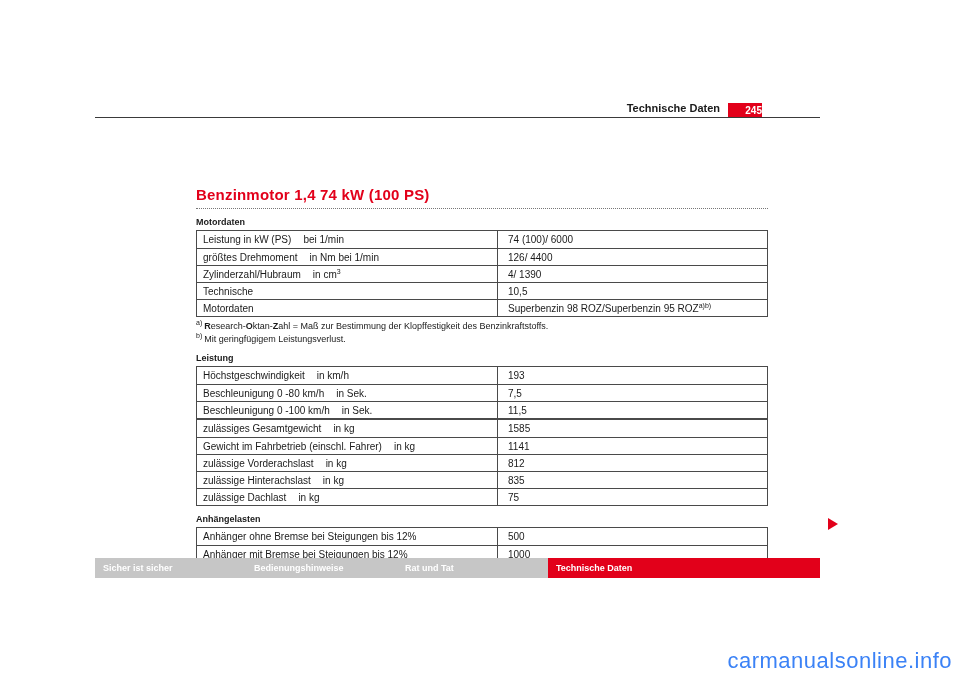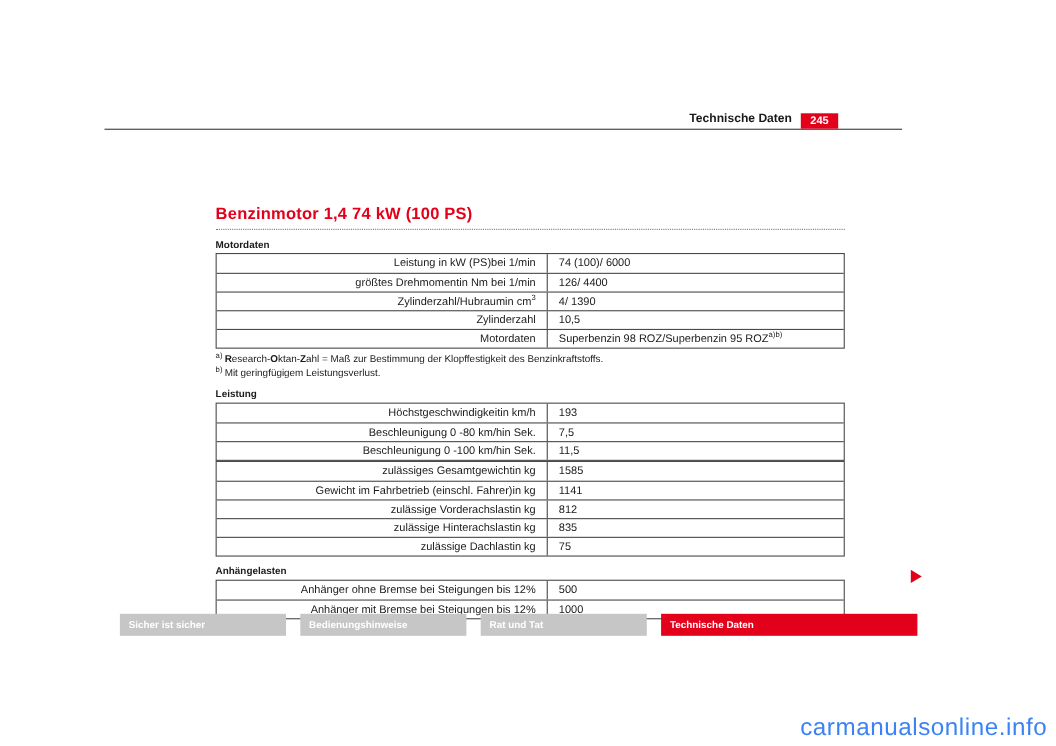--- a/index.html
+++ b/index.html
@@ -13,55 +13,55 @@
 
   
   .header {
     position:absolute; left:95px; top:96px; width:725px; height:22px;
     border-bottom:1px solid #3a3a3a;
     display:flex; justify-content:flex-end; align-items:flex-end;
   }
   .header-title { font-size:11px; font-weight:bold; margin-right:8px; padding-bottom:3px; }
   .header-page {
     background:var(--red); color:#fff; font-size:10px; font-weight:bold;
-    width:34px; text-align:center; padding:2px 0 1px; margin-right:58px;
+    width:34px; text-align:right; padding:2px 0 1px; margin-right:58px;
   }
 
   
   .content { position:absolute; left:196px; top:186px; width:572px; }
   .title { margin:0; font-size:15px; line-height:17px; color:var(--red); font-weight:bold; letter-spacing:0.2px; }
   .title-rule { border-bottom:1px dotted #777; margin-top:5px; }
 
   .section-heading { font-size:9px; line-height:10px; font-weight:bold; margin:8px 0 3px; }
 
   .data-table { border:1px solid #4a4a4a; width:100%; }
   .row { display:flex; align-items:center; height:17px; border-top:1px solid #4a4a4a; font-size:10px; }
   .row:first-child { border-top:none; }
   .cell-main {
     flex:0 0 301px; width:301px; height:100%;
-    display:flex; justify-content:flex-end; align-items:center;
-    padding:0 10px 0 6px; border-right:1px solid #4a4a4a;
+    display:flex; justify-content:flex-start; align-items:center;
+    padding:0 10px 0 6px; border-right:1px solid #4a4a4a;gap:12px;
   }
   .cell-value { flex:1; padding-left:10px; }
   sup { font-size:7px; line-height:0; }
 
   .footnotes { margin-top:4px; }
   .footnote { font-size:9px; line-height:11px; margin-bottom:2px; }
   .footnote sup { margin-right:2px; }
   .footnote b { font-weight:bold; }
 
   
   .nav-arrow {
     position:absolute; left:828px; top:518px; width:0; height:0;
     border-left:10px solid var(--red);
     border-top:6px solid transparent; border-bottom:6px solid transparent;
   }
 
   
-  .footer { position:absolute; left:109px; top:558px; width:725px; height:20px; display:flex; gap:13px; }
+  .footer { position:absolute; left:95px; top:558px; width:725px; height:20px; display:flex; gap:0; }
   .tab {
     background:var(--tabgray); color:#fff; font-size:9px; font-weight:bold;
     flex:0 0 151px; display:flex; align-items:center; padding-left:8px;
   }
   .tab.active { background:var(--red); flex:1 1 auto; }
 
   .watermark {
     position:absolute; right:8px; bottom:4px;
     font-size:22px; color:#3b82f6; letter-spacing:0.5px;
   }
@@ -98,21 +98,21 @@
           </div>
           <div class="row">
             <div class="cell-main">
               <span class="lbl">Zylinderzahl/Hubraum</span>
               <span class="unit">in cm<sup>3</sup></span>
             </div>
             <div class="cell-value">4/ 1390</div>
           </div>
           <div class="row">
             <div class="cell-main">
-              <span class="lbl">Zylinderzahl</span>
+              <span class="lbl">Technische</span>
               <span class="unit"></span>
             </div>
             <div class="cell-value">10,5</div>
           </div>
           <div class="row">
             <div class="cell-main">
               <span class="lbl">Motordaten</span>
               <span class="unit"></span>
             </div>
             <div class="cell-value">Superbenzin 98 ROZ/Superbenzin 95 ROZ<sup>a)b)</sup></div>

